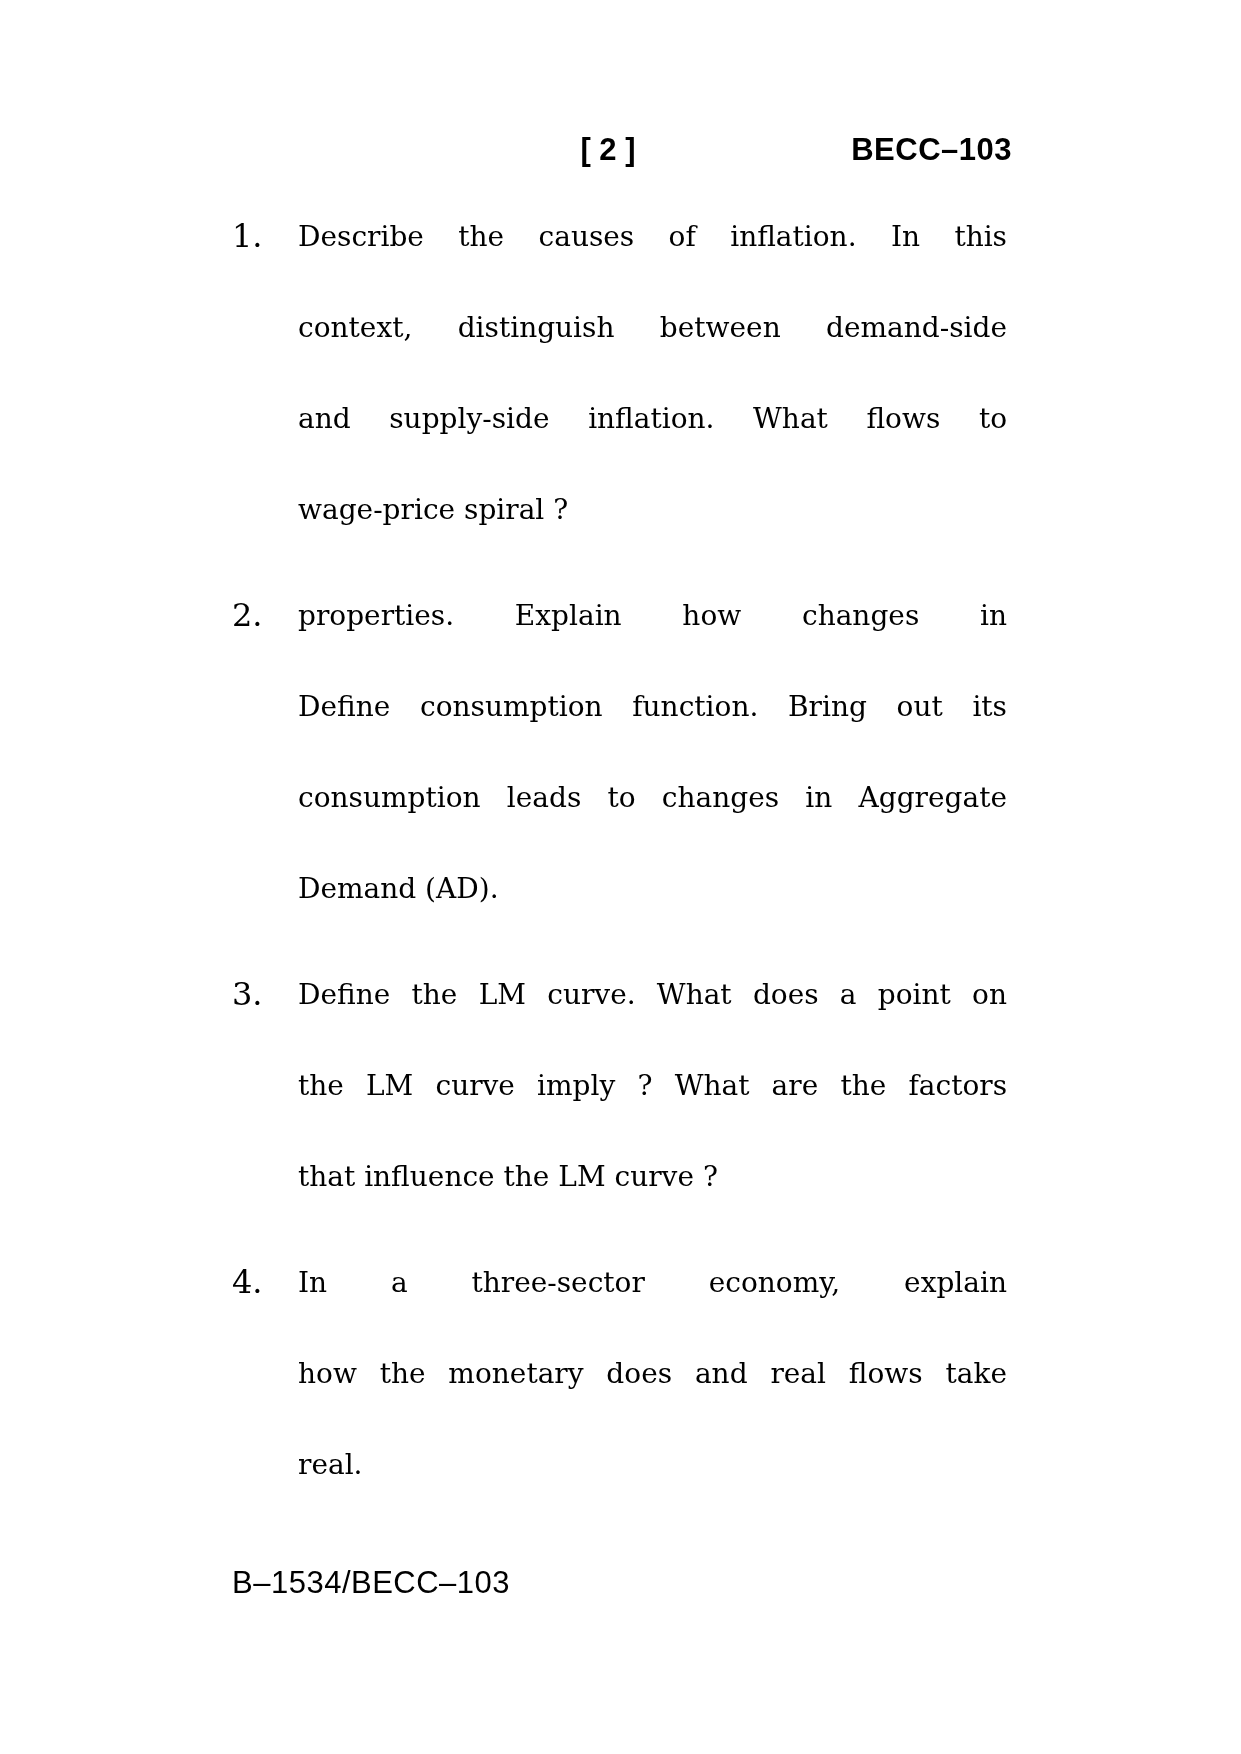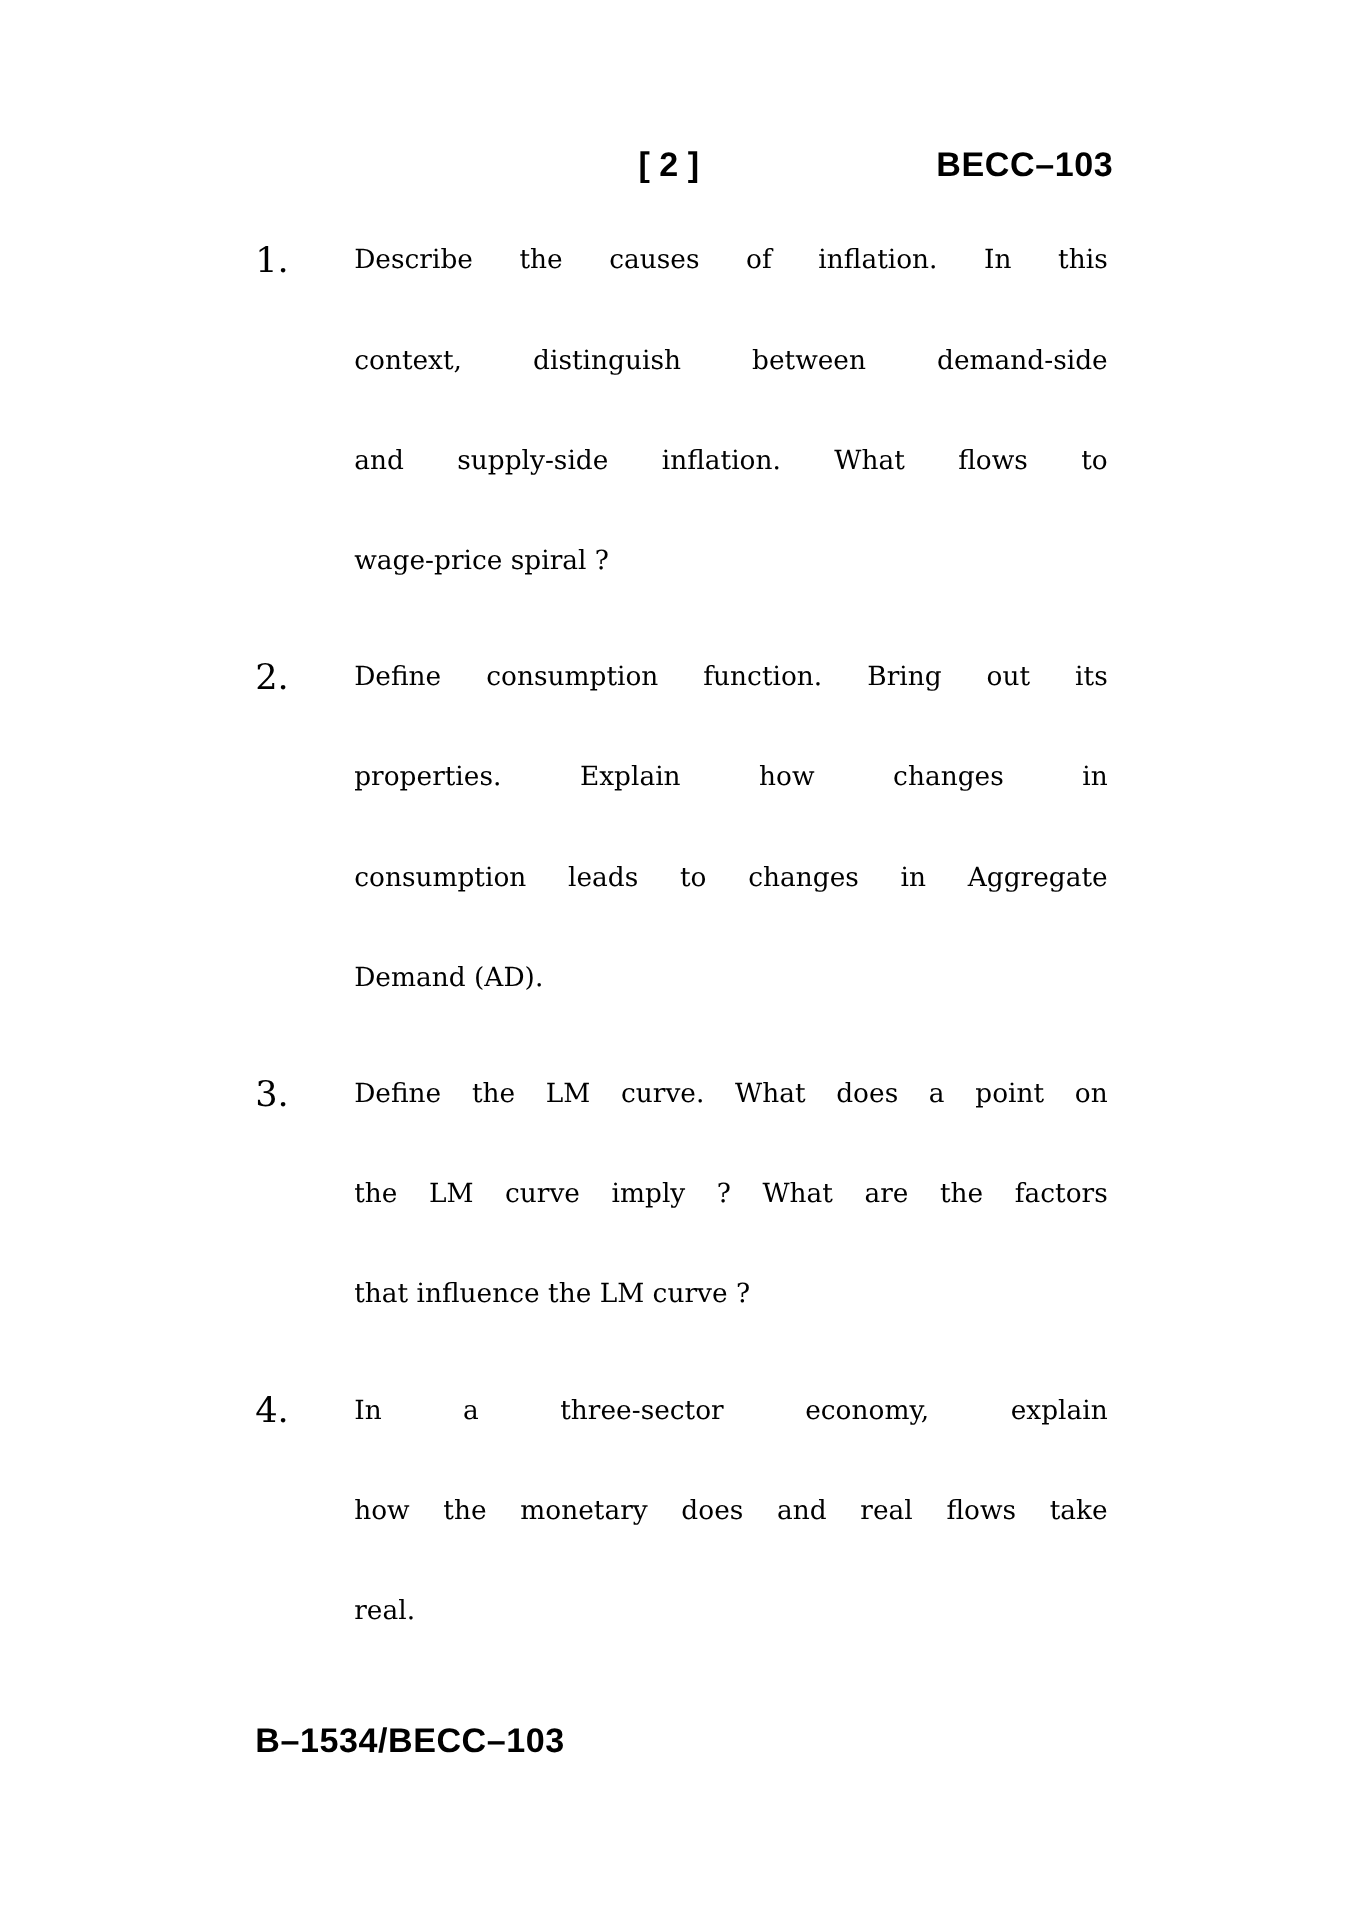--- a/index.html
+++ b/index.html
@@ -59,38 +59,37 @@
     line-height: 91px;
     text-align: left;
   }
   .qtext {
     width: 709px;
     flex: 0 0 709px;
   }
   .line {
     height: 91px;
     line-height: 91px;
-    font-size: 24px;
-    margin-left: 24px;
+    font-size: 28px;
   }
   .just {
     text-align: justify;
     text-align-last: justify;
   }
   .last {
     text-align: right;
     text-align-last: left;
   }
   
   .footer {
     position: absolute;
     top: 1563px;
     left: 232px;
     font-family: "Liberation Sans", sans-serif;
-    font-weight: 700;
+    font-weight: 400;
     font-size: 31px;
     line-height: 40px;
     letter-spacing: 0.5px;
   }
 </style>
 </head>
 <body>
 
 <div class="page">
 
@@ -107,22 +106,22 @@
         <div class="line just">Describe the causes of inflation. In this</div>
         <div class="line just">context, distinguish between demand-side</div>
         <div class="line just">and supply-side inflation. What flows to</div>
         <div class="line last">wage-price spiral ?</div>
       </div>
     </div>
 
     <div class="question">
       <div class="qnum">2.</div>
       <div class="qtext">
+        <div class="line just">properties. Explain how changes in</div>
         <div class="line just">Define consumption function. Bring out its</div>
-        <div class="line just">properties. Explain how changes in</div>
         <div class="line just">consumption leads to changes in Aggregate</div>
         <div class="line last">Demand (AD).</div>
       </div>
     </div>
 
     <div class="question">
       <div class="qnum">3.</div>
       <div class="qtext">
         <div class="line just">Define the LM curve. What does a point on</div>
         <div class="line just">the LM curve imply ? What are the factors</div>

